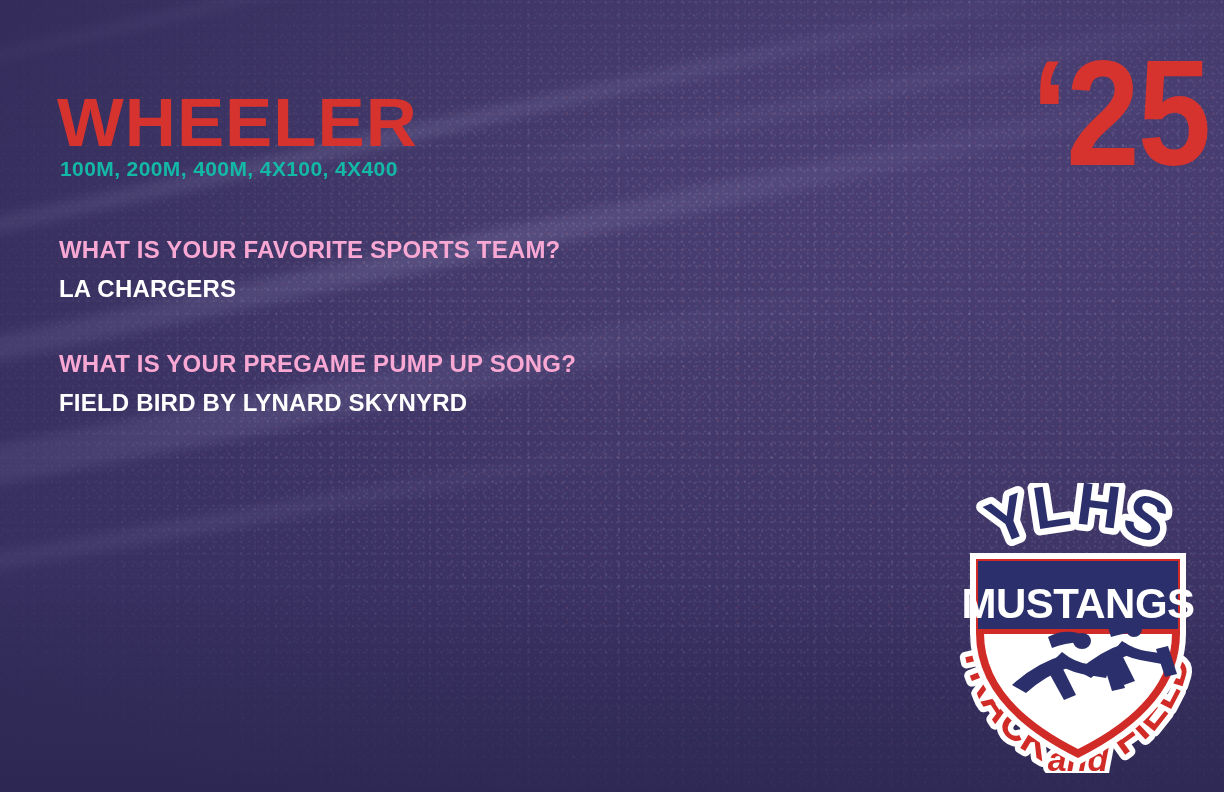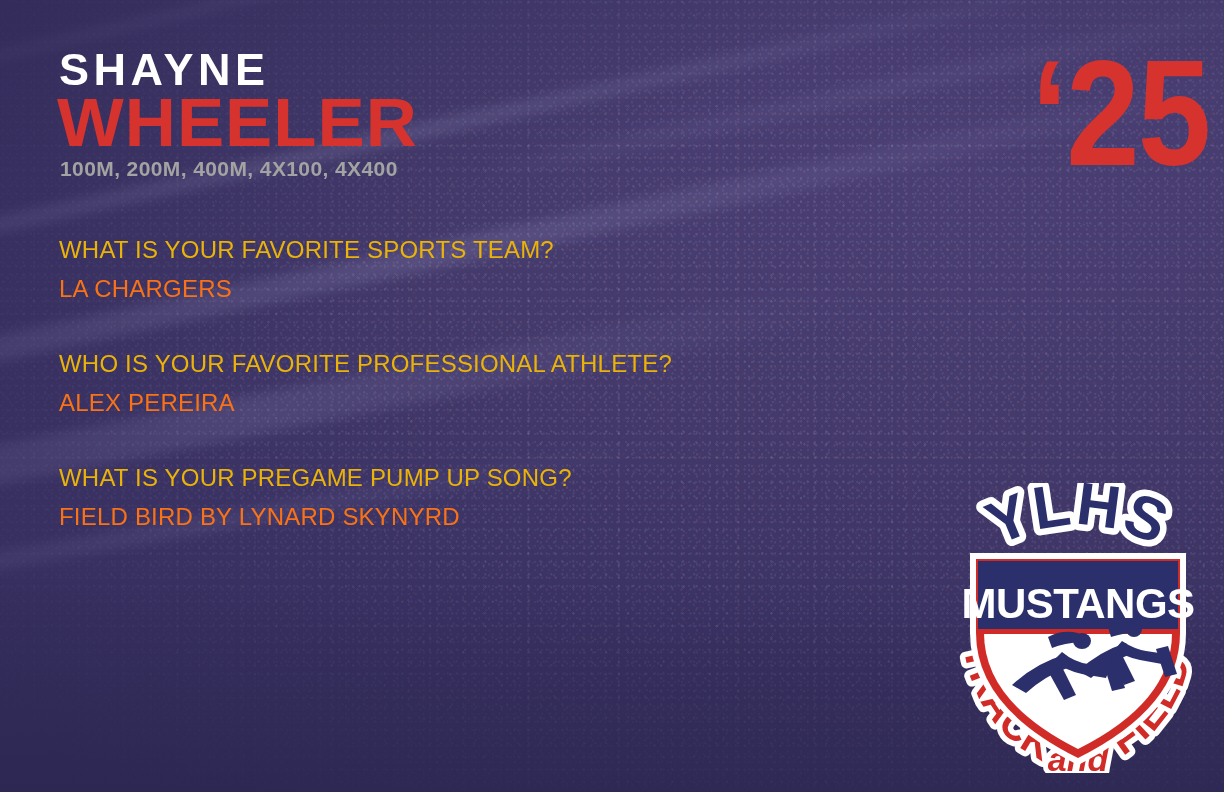--- a/index.html
+++ b/index.html
@@ -72,41 +72,41 @@
     letter-spacing:4.5px;white-space:nowrap;
   }
   .athlete-last{
     position:absolute;left:57px;top:88px;
     font-size:68px;line-height:1;font-weight:700;color:#d6332e;
     letter-spacing:1px;white-space:nowrap;
     transform:scaleX(1.04);transform-origin:left center;
   }
   .athlete-events{
     position:absolute;left:60px;top:158px;
-    font-size:21px;line-height:1;font-weight:700;color:#a3a3a3;
+    font-size:21px;line-height:1;font-weight:700;color:#14b8a6;
     letter-spacing:.4px;white-space:nowrap;
   }
   .year-badge{
     position:absolute;right:14px;top:38px;
     font-size:150px;line-height:1;font-weight:700;color:#d6332e;
     letter-spacing:-2px;white-space:nowrap;
     transform:scaleX(.88);transform-origin:right center;
   }
 
   
   .qa-list{position:absolute;left:59px;top:236px;width:760px;}
   .qa-item{margin-bottom:48px;}
   .qa-item:last-child{margin-bottom:9px;}
   .qa-question{
-    font-size:24px;line-height:1.15;font-weight:400;color:#eab308;
+    font-size:24px;line-height:1.15;font-weight:700;color:#f9a8d4;
     letter-spacing:.2px;white-space:nowrap;
   }
   .qa-answer{
     margin-top:11px;
-    font-size:24px;line-height:1.15;font-weight:400;color:#f97316;
+    font-size:24px;line-height:1.15;font-weight:700;color:#ffffff;
     letter-spacing:.2px;white-space:nowrap;
   }
 
   
   .team-logo{position:absolute;left:952px;top:483px;width:252px;height:290px;}
   .team-logo svg{display:block;width:100%;height:100%;}
 </style>
 </head>
 <body>
 
@@ -119,33 +119,28 @@
     <div class="streak s7"></div>
     <div class="streak s1"></div>
     <div class="streak s2"></div>
     <div class="streak s3"></div>
     <div class="streak s4"></div>
   </div>
   <div class="bg-noise"></div>
   <div class="bg-noise2"></div>
   <div class="bg-vignette"></div>
 
-  <div class="athlete-first">SHAYNE</div>
   <div class="athlete-last">WHEELER</div>
   <div class="athlete-events">100M, 200M, 400M, 4X100, 4X400</div>
   <div class="year-badge">‘25</div>
 
   <div class="qa-list">
     <div class="qa-item">
       <div class="qa-question">WHAT IS YOUR FAVORITE SPORTS TEAM?</div>
       <div class="qa-answer">LA CHARGERS</div>
-    </div>
-    <div class="qa-item">
-      <div class="qa-question">WHO IS YOUR FAVORITE PROFESSIONAL ATHLETE?</div>
-      <div class="qa-answer">ALEX PEREIRA</div>
     </div>
     <div class="qa-item">
       <div class="qa-question">WHAT IS YOUR PREGAME PUMP UP SONG?</div>
       <div class="qa-answer">FIELD BIRD BY LYNARD SKYNYRD</div>
     </div>
   </div>
 
   <div class="team-logo">
     <svg viewBox="0 0 252 290" xmlns="http://www.w3.org/2000/svg">
       <defs>

